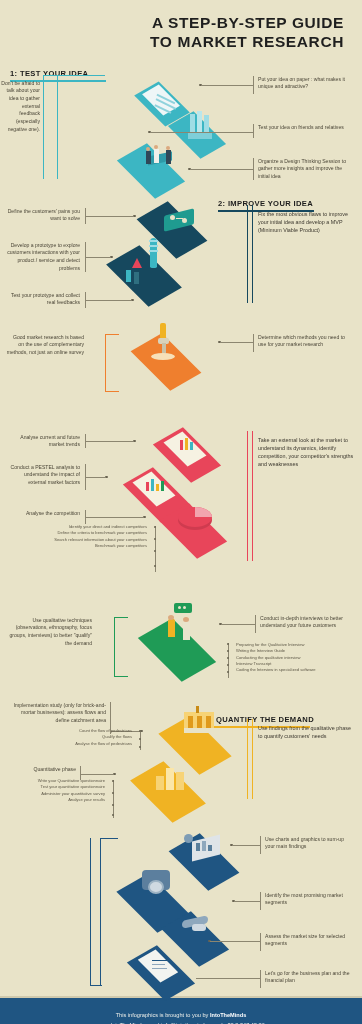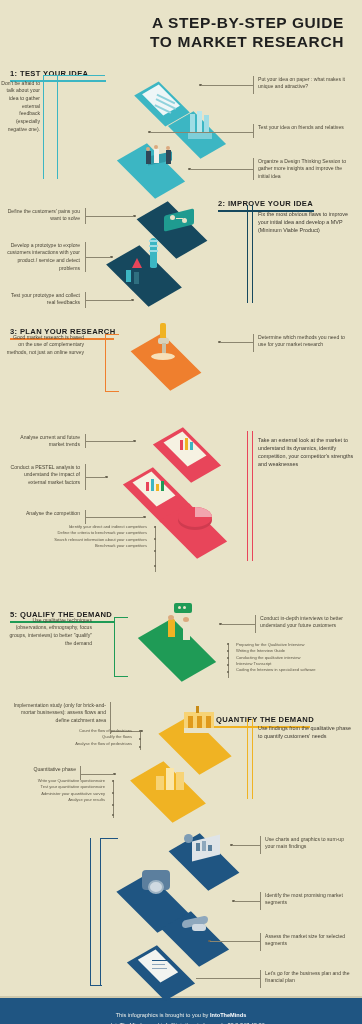--- a/index.html
+++ b/index.html
@@ -190,24 +190,20 @@
     <div class="vbar" style="left:85px;top:54px;height:30px;background:#8c8670;"></div>
     <div class="ann r" style="position:absolute;left:6px;top:54px;width:74px;">Develop a prototype to explore customers interactions with your product / service and detect problems</div>
 
     <div class="dot" style="left:131px;top:111px;background:#6a6452;"></div>
     <div class="hline" style="left:85px;top:112px;width:46px;background:#8c8670;"></div>
     <div class="vbar" style="left:85px;top:104px;height:16px;background:#8c8670;"></div>
     <div class="ann r" style="position:absolute;left:6px;top:104px;width:74px;">Test your prototype and collect real feedbacks</div>
   </div>
 
   <div class="section" style="height:100px;">
-    <div style="position:absolute;left:10px;top:2px;">
-      <div class="step-head">3: PLAN YOUR  RESEARCH</div>
-      <div class="head-rule" style="background:#ef7f2e;width:104px;"></div>
-    </div>
     <div class="ann r" style="position:absolute;left:6px;top:16px;width:78px;">Good market research is based on the use of complementary methods, not just an online survey</div>
     <div class="vbar" style="left:105px;top:16px;height:58px;background:#ef7f2e;"></div>
     <div class="hline" style="left:105px;top:16px;width:14px;background:#ef7f2e;"></div>
     <div class="hline" style="left:105px;top:73px;width:14px;background:#ef7f2e;"></div>
 
     <div style="position:absolute;left:118px;top:4px;width:110px;height:62px;">
       <div class="tile" style="left:20px;top:12px;width:56px;height:56px;background:#ef7f2e;"></div>
       <div style="position:absolute;left:42px;top:1px;width:6px;height:16px;background:#f0b323;border-radius:2px;"></div>
       <div style="position:absolute;left:40px;top:16px;width:11px;height:6px;background:#d9d3bb;border-radius:2px;"></div>
       <div style="position:absolute;left:44px;top:21px;width:4px;height:12px;background:#c9c2a8;"></div>
@@ -267,24 +263,20 @@
       <div class="sub" style="text-align:right;padding-right:8px;">Benchmark your competitors</div>
     </div>
     <div class="vbar" style="left:155px;top:108px;height:46px;background:#8c8670;"></div>
     <div class="dot" style="left:153.5px;top:108px;background:#6a6452;"></div>
     <div class="dot" style="left:153.5px;top:120px;background:#6a6452;"></div>
     <div class="dot" style="left:153.5px;top:132px;background:#6a6452;"></div>
     <div class="dot" style="left:153.5px;top:147px;background:#6a6452;"></div>
   </div>
 
   <div class="section" style="height:105px;">
-    <div style="position:absolute;left:10px;top:0px;">
-      <div class="step-head">5: QUALIFY THE DEMAND</div>
-      <div class="head-rule" style="background:#1f9b56;width:104px;"></div>
-    </div>
     <div class="ann r" style="position:absolute;left:6px;top:14px;width:86px;">Use qualitative techniques (observations, ethnography, focus groups, interviews) to better "qualify" the demand</div>
     <div class="vbar" style="left:114px;top:14px;height:60px;background:#1f9b56;"></div>
     <div class="hline" style="left:114px;top:14px;width:14px;background:#1f9b56;"></div>
     <div class="hline" style="left:114px;top:73px;width:14px;background:#1f9b56;"></div>
 
     <div style="position:absolute;left:128px;top:2px;width:120px;height:70px;">
       <div class="tile" style="left:18px;top:14px;width:62px;height:62px;background:#1f9b56;"></div>
       <div style="position:absolute;left:46px;top:-2px;width:18px;height:10px;border-radius:2px;background:#1f9b56;"></div>
       <div style="position:absolute;left:50px;top:1px;width:3px;height:3px;border-radius:50%;background:#e8e3c8;"></div>
       <div style="position:absolute;left:55px;top:1px;width:3px;height:3px;border-radius:50%;background:#e8e3c8;"></div>

